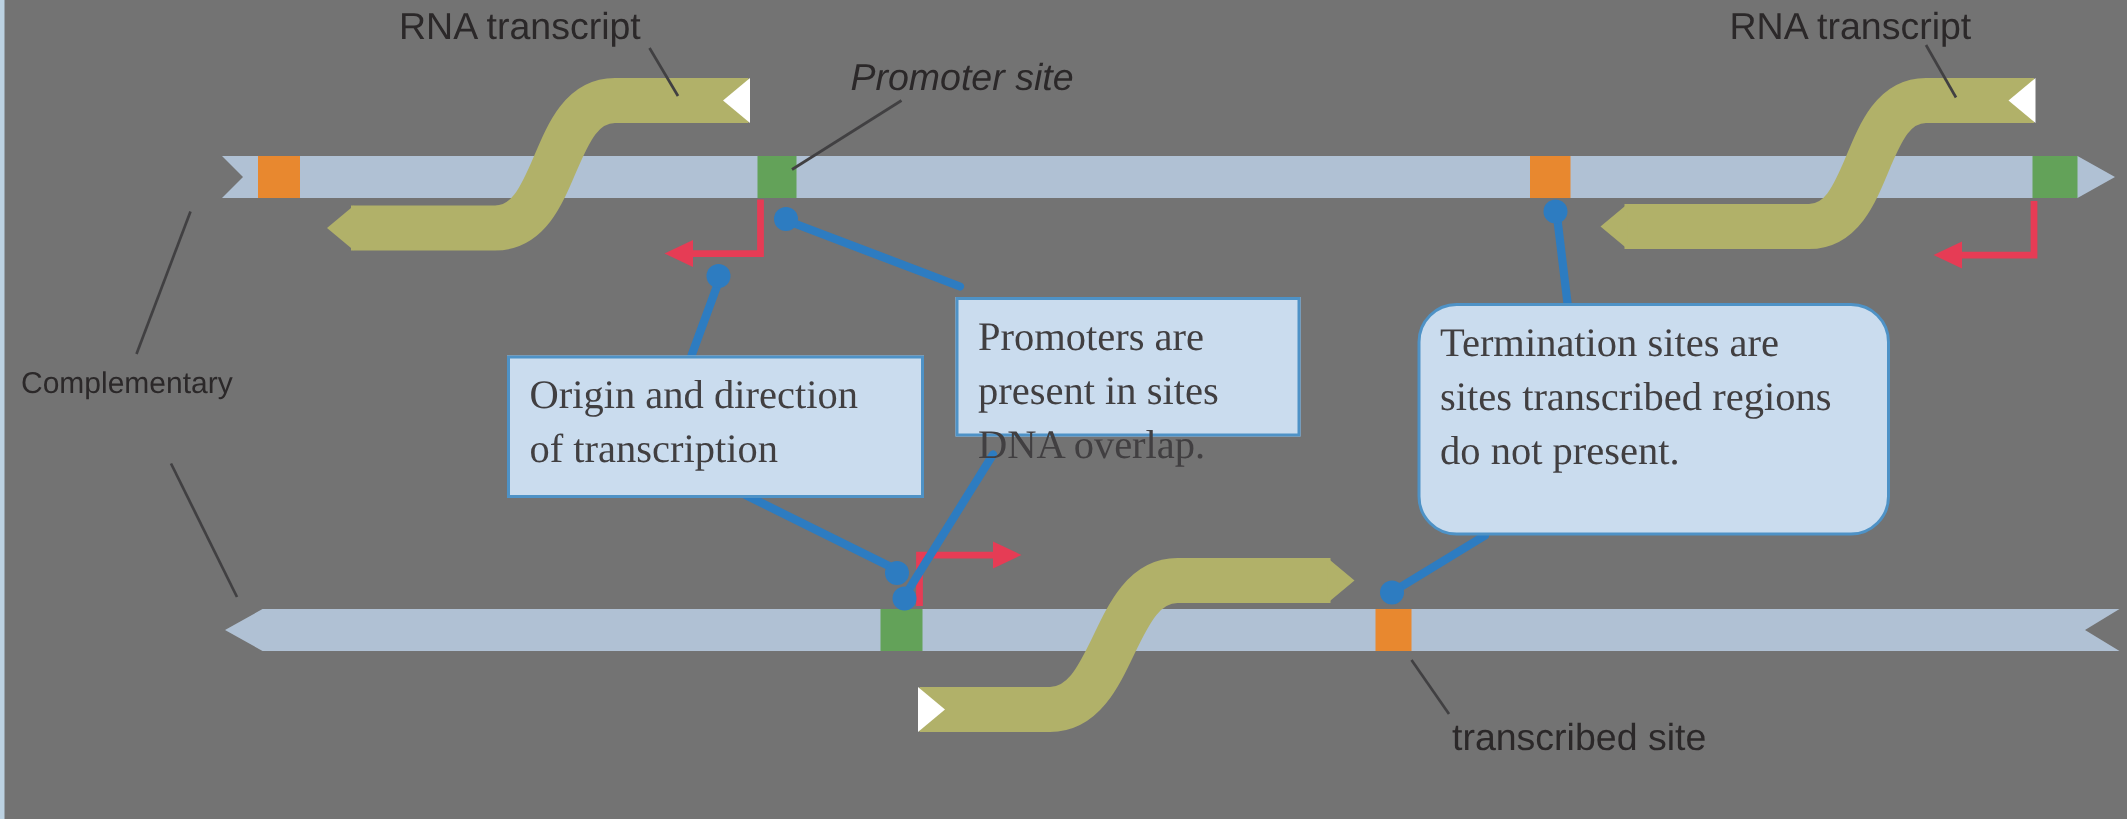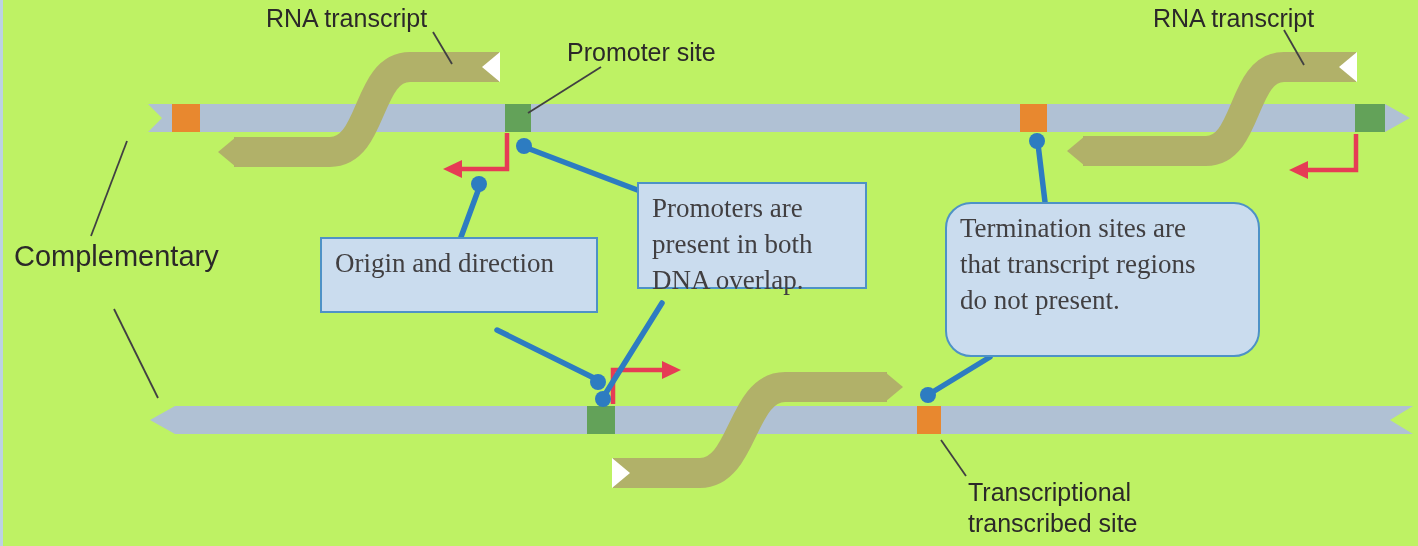--- a/index.html
+++ b/index.html
@@ -1,19 +1,19 @@
 <!DOCTYPE html>
 <html style="--strand: #b0c1d4; --promoter-green: #63a259; --termination-orange: #e8882f; --rna-olive: #b1b169; --arrow-red: #e63c55; --connector-blue: #2d7cc1; --callout-fill: #cadcee; --callout-border: #4e92c6; --callout-text: #413f41; --label-text: #2b2829; --pointer-gray: #414042; --edge-line: #bcd2e2;"><head>
 <meta charset="utf-8">
 <style>
   html,body{margin:0;padding:0;background:#ffffff;}
   .stage{
     position:relative;
     width:1418px;height:546px;
-    background:#bef264;
+    background:#737373;
     overflow:hidden;
     font-family:"Liberation Sans",sans-serif;
   }
   .edge-line{
     position:absolute;left:0;top:0;width:3px;height:546px;
     background:var(--edge-line,#bcd2e2);
   }
   svg.diagram{position:absolute;left:0;top:0;}
 
   
@@ -29,39 +29,39 @@
   .connector{stroke:var(--connector-blue,#2d7cc1);stroke-width:5.5;stroke-linecap:round;}
   .dot{fill:var(--connector-blue,#2d7cc1);}
 
   
   .lbl{
     position:absolute;
     color:var(--label-text,#2b2829);
     white-space:nowrap;
   }
   .lbl-rna1{left:266px;top:4px;font-size:25px;}
-  .lbl-promoter{left:567px;top:38px;font-size:25px;}
+  .lbl-promoter{left:567px;top:38px;font-size:25px;font-style:italic;}
   .lbl-rna2{left:1153px;top:4px;font-size:25px;}
-  .lbl-comp{left:14px;top:240px;font-size:29px;line-height:33px;}
+  .lbl-comp{left:14px;top:240px;font-size:20px;line-height:33px;}
   .lbl-term{left:968px;top:477px;font-size:25px;line-height:31px;}
 
   
   .callout{
     position:absolute;
     box-sizing:border-box;
     background:var(--callout-fill,#cadcee);
     border:2px solid var(--callout-border,#4e92c6);
     color:var(--callout-text,#413f41);
     font-family:"Liberation Serif",serif;
     font-size:27px;line-height:36px;
     padding:6px 13px;
     white-space:nowrap;
   }
-  .co-origin{left:320px;top:237px;width:278px;height:76px;}
-  .co-promoters{left:637px;top:182px;width:230px;height:107px;}
+  .co-origin{left:338px;top:237px;width:278px;height:95px;}
+  .co-promoters{left:637px;top:198px;width:230px;height:93px;}
   .co-termination{left:945px;top:202px;width:315px;height:155px;border-radius:26px;}
 </style>
 </head>
 <body>
 
 <div class="stage">
 
   <div class="edge-line"></div>
 
   <svg class="diagram" width="1418" height="546" viewBox="0 0 1418 546">
@@ -146,33 +146,33 @@
 
   <div class="lbl lbl-promoter">Promoter site</div>
 
   <div class="lbl lbl-rna2">RNA transcript</div>
 
   <div class="lbl lbl-comp">
     <div>Complementary</div>
   </div>
 
   <div class="lbl lbl-term">
-    <div>Transcriptional</div>
     <div>transcribed site</div>
   </div>
 
   <div class="callout co-origin">
     <div>Origin and direction</div>
+    <div>of transcription</div>
   </div>
 
   <div class="callout co-promoters">
     <div>Promoters are</div>
-    <div>present in both</div>
+    <div>present in sites</div>
     <div>DNA overlap.</div>
   </div>
 
   <div class="callout co-termination">
     <div>Termination sites are</div>
-    <div>that transcript regions</div>
+    <div>sites transcribed regions</div>
     <div>do not present.</div>
   </div>
 
 </div>
 
 </body></html>

